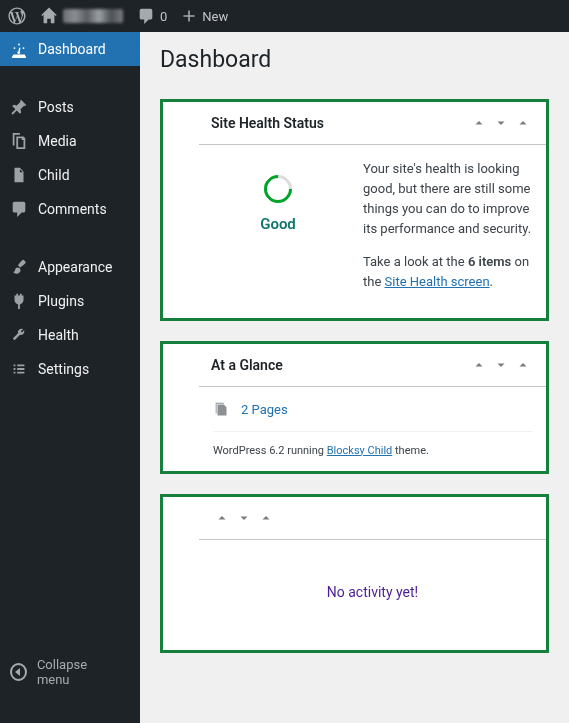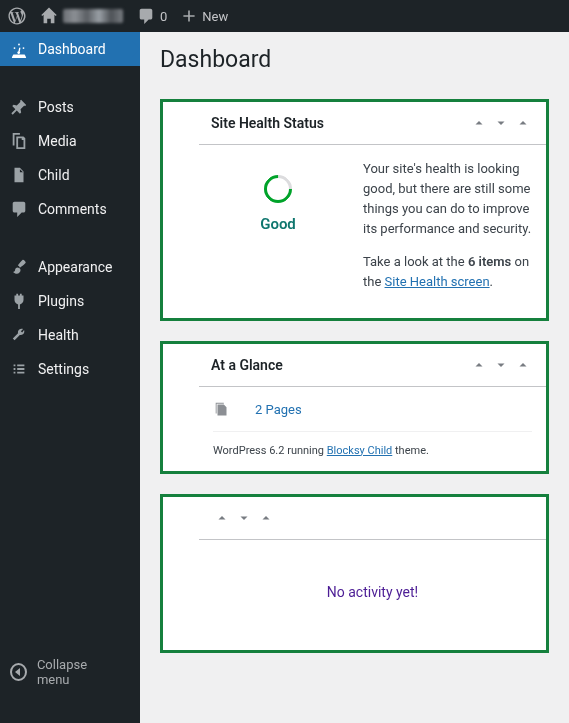--- a/index.html
+++ b/index.html
@@ -179,21 +179,21 @@
     transform: rotate(45deg);
   }
   .gauge-text { font-weight:600; color:#0f766e; font-size:15px; }
   .health-text { flex:1; line-height: 1.55; }
   .health-text p { margin-bottom: 12px; }
   .health-text a { color:#2271b1; text-decoration: underline; }
   .health-text b { font-weight:600;margin-top:32px; }
 
   
   .glance-row {
-    display:flex;align-items:center;gap:24px;
+    display:flex;align-items:center;gap:10px;
     padding-bottom:12px;
     margin-bottom:12px;
     border-bottom:1px solid #f0f0f1;
   }
   .glance-row svg { width:18px;height:18px; fill:#8c8f94; }
   .glance-row a { color:#2271b1; text-decoration:none; }
   .wp-version a { color:#2271b1; text-decoration: underline; }
   .wp-version { font-size:11px; color:#3c434a; }
 
   

